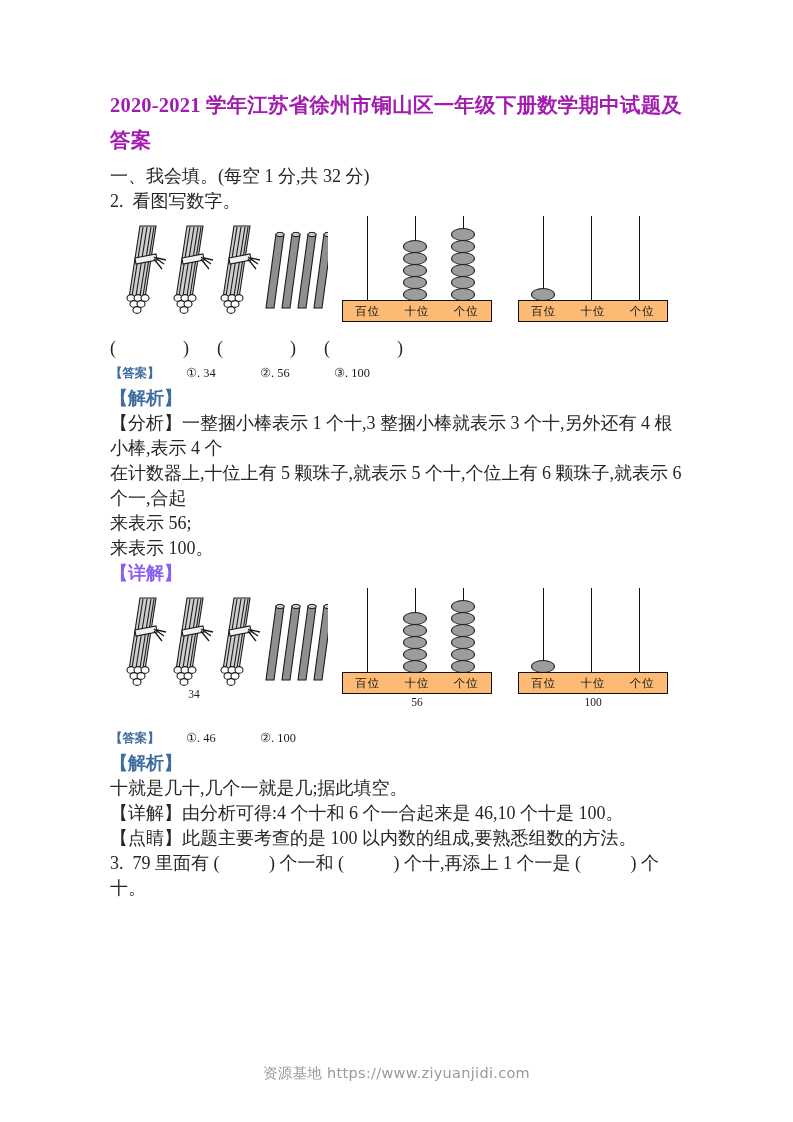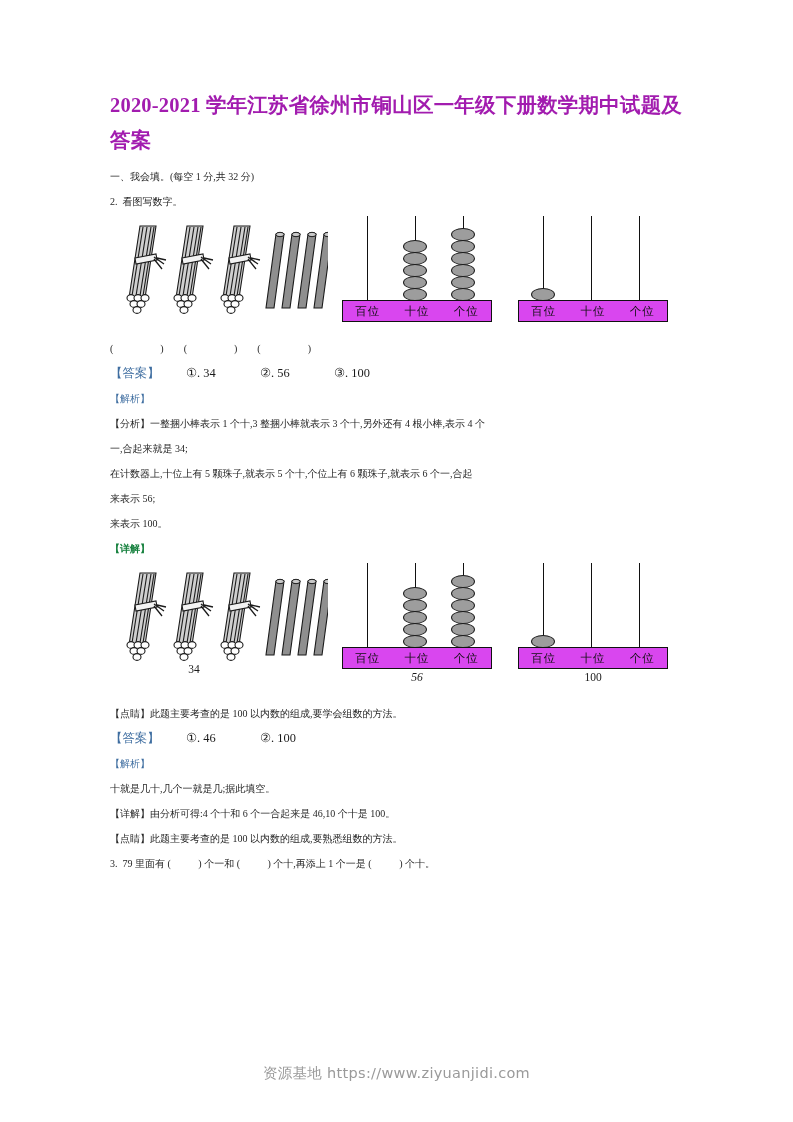--- a/index.html
+++ b/index.html
@@ -33,32 +33,32 @@
     font-size: 20.5px;
     font-weight: bold;
     line-height: 35px;
     letter-spacing: 0.2px;
     color: #a21caf;
     margin: 0 0 6px 0;
   }
 
   
   .p {
-    font-size: 10px;
+    font-size: 18px;
     line-height: 25px;
     color: #262626;
     margin: 0;
     white-space: pre-wrap;
   }
   .tag-blue {
     color: #3e6da0;
-    font-weight: normal;
+    font-weight: bold;
   }
   .tag-dark {
-    color: #15803d;
+    color: #8b5cf6;
     font-weight: bold;
   }
   .ans-row {
     font-size: 12.4px;
     line-height: 25px;
     display: flex;
     align-items: baseline;
     gap: 0;
   }
   .ans-row .lbl { width: 76px; }
@@ -84,21 +84,21 @@
 
   
   .abacus {
     position: absolute;
     top: 0;
   }
   .abacus .base {
     position: absolute;
     left: 0;
     border: 1.3px solid #111;
-    background: #d946ef;
+    background: #fdba74;
     box-sizing: border-box;
     display: flex;
     align-items: center;
     justify-content: space-around;
   }
   .abacus .base span {
     font-size: 11.5px;
     font-family: "DejaVu Sans", "Liberation Sans", sans-serif;
     color: #101010;
     letter-spacing: 1px;
@@ -233,21 +233,20 @@
 
     <div class="ans-row">
       <span class="lbl tag-blue">【答案】</span>
       <span class="it ans-item-1">①. 34</span>
       <span class="it ans-item-2">②. 56</span>
       <span class="it">③. 100</span>
     </div>
 
     <p class="p tag-blue">【解析】</p>
     <p class="p">【分析】一整捆小棒表示 1 个十,3 整捆小棒就表示 3 个十,另外还有 4 根小棒,表示 4 个</p>
-    <p class="p">一,合起来就是 34;</p>
     <p class="p">在计数器上,十位上有 5 颗珠子,就表示 5 个十,个位上有 6 颗珠子,就表示 6 个一,合起</p>
     <p class="p">来表示 56;</p>
     <p class="p">来表示 100。</p>
     <p class="p tag-dark">【详解】</p>
 
     <div class="figrow second">
 
       <div class="sticks">
         <svg width="210" height="100" viewBox="0 0 210 100">
           <use href="#bundleShape" x="8" y="6"></use>
@@ -277,40 +276,39 @@
         <div class="bead" style="left:109px; top:36px;"></div>
         <div class="bead" style="left:109px; top:48px;"></div>
         <div class="bead" style="left:109px; top:60px;"></div>
         <div class="bead" style="left:109px; top:72px;"></div>
 
         <div class="base" style="top:84px; width:150px; height:22px;">
           <span>百位</span>
           <span>十位</span>
           <span>个位</span>
         </div>
-        <div class="fig-caption" style="left:0px; top:108px; width:150px;font-style:italic;">56</div>
+        <div class="fig-caption" style="left:0px; top:108px; width:150px;">56</div>
       </div>
 
       <div class="abacus" style="left:408px; top:2px; width:150px; height:124px;">
         <div class="rod" style="left:25px;  top:0px; height:86px;"></div>
         <div class="rod" style="left:73px;  top:0px; height:86px;"></div>
         <div class="rod" style="left:121px; top:0px; height:86px;"></div>
 
         <div class="bead" style="left:13px; top:72px;"></div>
 
         <div class="base" style="top:84px; width:150px; height:22px;">
           <span>百位</span>
           <span>十位</span>
           <span>个位</span>
         </div>
         <div class="fig-caption" style="left:0px; top:108px; width:150px;">100</div>
       </div>
     </div>
 
-    <p class="p">【点睛】此题主要考查的是 100 以内数的组成,要学会组数的方法。</p>
 
 
     <div class="ans-row">
       <span class="lbl tag-blue">【答案】</span>
       <span class="it ans-item-1">①. 46</span>
       <span class="it">②. 100</span>
     </div>
 
     <p class="p tag-blue">【解析】</p>
     <p class="p">十就是几十,几个一就是几;据此填空。</p>

